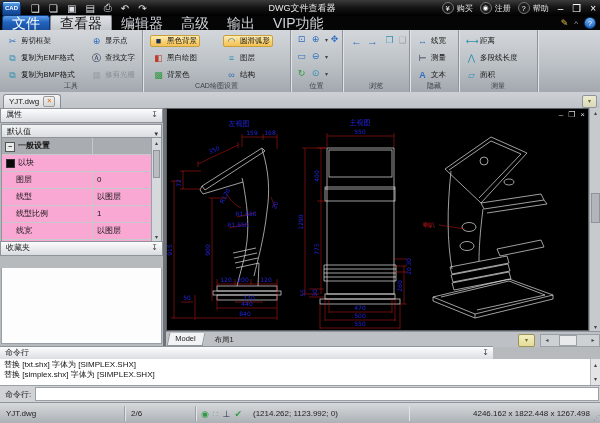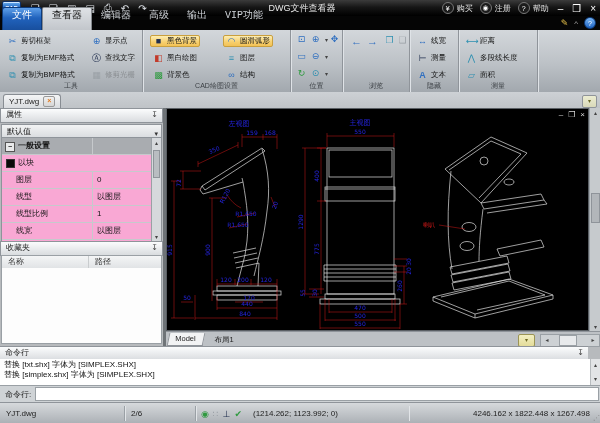--- a/index.html
+++ b/index.html
@@ -15,21 +15,21 @@
   .qat{display:flex;align-items:center;gap:9px;margin-left:10px;font-size:10px;color:#dfe3e8;}
   .qat span{cursor:default;}
   .tb-title{position:absolute;left:4px;right:0;text-align:center;font-size:9px;color:#e8e8e8;pointer-events:none;}
   .tb-right{position:absolute;right:4px;top:0;height:16px;display:flex;align-items:center;gap:7px;font-size:8px;color:#e6e6e6;}
   .tb-chip{display:flex;align-items:center;gap:3px;}
   .tb-circ{width:10px;height:10px;border-radius:50%;background:#1c1c1c;border:1px solid #777;
     color:#fff;font-size:7px;display:flex;align-items:center;justify-content:center;}
   .winbtn{font-size:10px;color:#fff;margin-left:2px;}
   
   .menubar{position:absolute;left:0;top:16px;width:600px;height:14px;background:#050505;display:flex;align-items:flex-end;}
-  .mtab{font-size:10px;color:#cfd3d8;padding:2px 9px 9px;height:11px;line-height:11px;font-family:Liberation Mono, monospace;}
+  .mtab{font-size:14px;color:#cfd3d8;padding:2px 9px 1px;height:11px;line-height:11px;}
   .mtab.file{background:linear-gradient(#5ea0ea,#2163bd 45%,#184f9e);color:#fff;border-radius:3px 3px 0 0;margin-left:2px;border:1px solid #0d3a7a;border-bottom:none;}
   .mtab.active{background:linear-gradient(#dfe2e6,#c2c6cb);color:#111;border-radius:2px 2px 0 0;border:1px solid #85898e;border-bottom:none;}
   .menubar-right{position:absolute;right:4px;bottom:1px;display:flex;align-items:center;gap:6px;font-size:9px;}
   .pencil{color:#e8c24a;} .caret{color:#aaa;font-size:8px;}
   .helpdot{width:10px;height:10px;border-radius:50%;background:linear-gradient(#79b6f5,#1d63c2);color:#fff;
     font-size:7px;display:flex;align-items:center;justify-content:center;border:1px solid #0d3a7a;}
   
   .ribbon{position:absolute;left:0;top:30px;width:600px;height:62px;
     background:linear-gradient(#d3d7db,#bcc1c6 55%,#a2a8ae);border-bottom:1px solid #8d9298;}
   .rgroup-label{position:absolute;bottom:1px;font-size:7px;color:#3c4045;width:100%;text-align:center;}
@@ -90,21 +90,21 @@
   .modeltab{background:#f2f3f4;border:1px solid #8f949a;border-top:none;height:12px;line-height:11px;
     font-size:7.5px;color:#222;padding:0 8px 0 6px;transform:skewX(-12deg);margin-left:2px;}
   .modeltab span{display:inline-block;transform:skewX(12deg);}
   .layouttab{font-size:7.5px;color:#222;padding:0 10px;}
   .ychev{position:absolute;left:352px;top:2px;width:15px;height:11px;background:linear-gradient(#f3efc2,#e3dc9a);
     border:1px solid #9b9455;border-radius:2px;font-size:6px;color:#6e6822;text-align:center;line-height:10px;}
   .hscroll{position:absolute;left:374px;top:2px;width:58px;height:11px;background:#cdd1d4;border:1px solid #9aa0a5;display:flex;}
   .hsbtn{width:12px;font-size:6px;color:#444;text-align:center;line-height:10px;}
   .hthumb{width:16px;height:9px;margin-top:0px;background:#e8eaec;border:1px solid #9aa0a5;margin-left:6px;}
   
-  .cmdhead{position:absolute;left:0;top:346px;width:588px;}
+  .cmdhead{position:absolute;left:0;top:346px;width:493px;}
   .cmdhead .phead{border-left:none;border-right:none;}
   .cmdlist{position:absolute;left:0;top:359px;width:600px;height:27px;background:#fff;border-bottom:1px solid #9aa0a5;
     font-size:8px;color:#111;padding:1px 0 0 4px;box-sizing:border-box;}
   .cmdlist div{line-height:10px;}
   .cscroll{position:absolute;right:0;top:0;bottom:0;width:9px;background:#e2e4e6;border-left:1px solid #b8bcbf;}
   .cmdinput{position:absolute;left:0;top:386px;width:600px;height:16px;background:#cfd3d6;display:flex;align-items:center;}
   .cmdinput .lbl{font-size:8px;color:#222;padding:0 4px 0 5px;}
   .cmdinput .field{flex:1;height:12px;background:#fff;border:1px solid #9aa0a5;margin-right:1px;}
   
   .statusbar{position:absolute;left:0;top:402px;width:600px;height:21px;
@@ -366,24 +366,20 @@
           <div class="gsarr" style="top:1px;">▴</div>
           <div class="gthumb"></div>
           <div class="gsarr" style="bottom:1px;">▾</div>
         </div>
       </div>
       <div class="favhead">
         <div class="phead">
           <span>收藏夹</span>
           <span class="pin">↧</span>
         </div>
-      </div>
-      <div class="favcols">
-        <div class="c1">名称</div>
-        <div>路径</div>
       </div>
       <div class="favbody"></div>
     </div>
 
     <div class="canvaswrap">
       <div class="splitter"></div>
       <div class="blackarea">
         <div class="cwctrl">
           <span>–</span>
           <span>❒</span>

